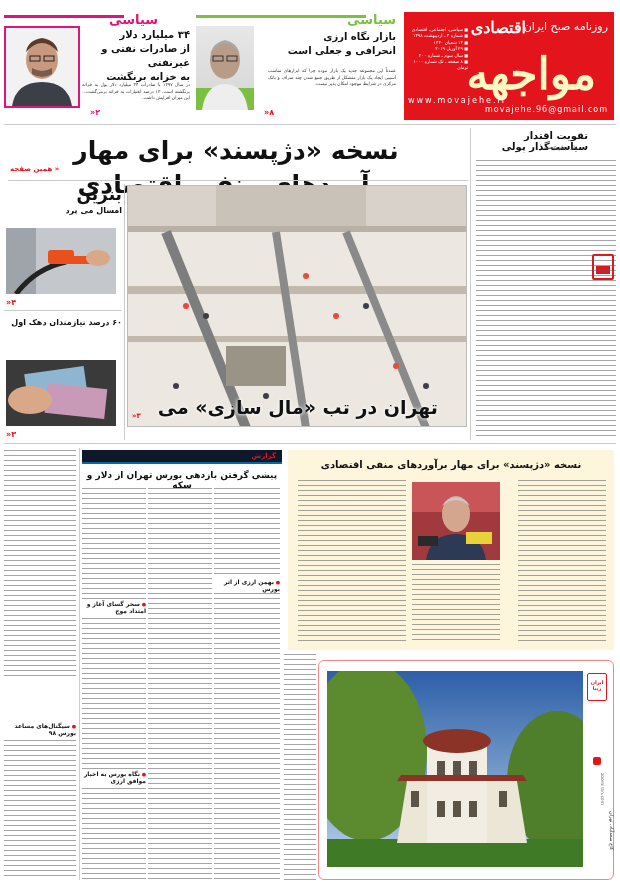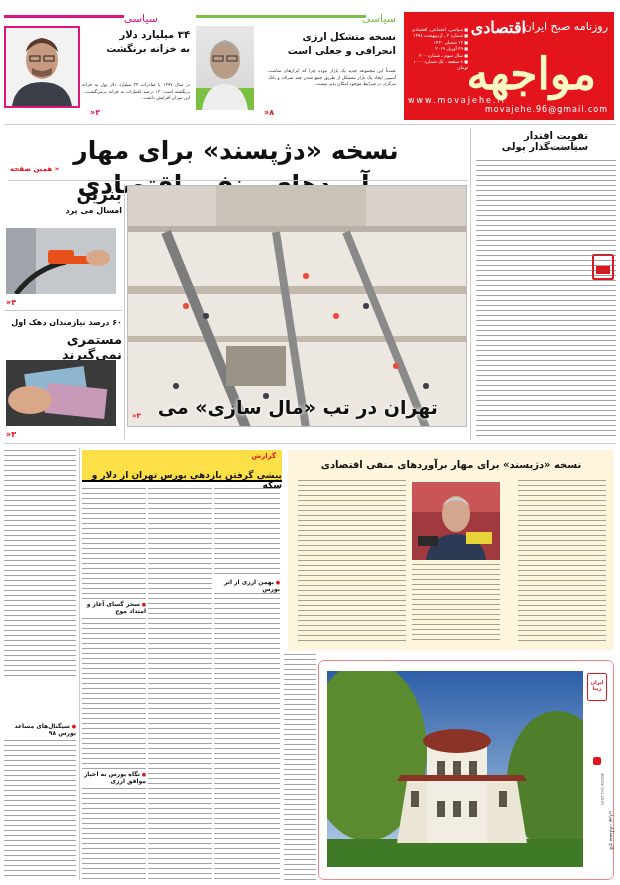--- a/index.html
+++ b/index.html
@@ -11,44 +11,44 @@
 #masthead{left:404px;top:12px;width:210px;height:108px;background:#e3141b}
 #logo{right:18px;top:14px;color:#fef9c3;font-family:"DejaVu Serif",serif;font-weight:bold;font-size:44px;line-height:48px;letter-spacing:-2px}
 #logo-sub{right:88px;top:6px;color:#fff;font-size:16px;font-weight:bold;font-family:"DejaVu Serif",serif}
 #tagline{right:6px;top:8px;color:#fff;font-size:11px}
 #issue-info{left:4px;top:15px;width:60px;color:#fff;font-size:4.5px;line-height:6.4px;text-align:right}
 #issue-info div::before{content:"■ ";font-size:4px}
 #site-url{left:4px;bottom:15px;color:#fff;font-size:8px;letter-spacing:2px;direction:ltr}
 #email{right:6px;bottom:6px;color:#fff;font-size:8px;letter-spacing:1px;direction:ltr}
 
 .teaser-rule{height:3px}
-.cat-label{font-size:11px;font-weight:normal}
+.cat-label{font-size:13px;font-weight:bold}
 .teaser-title{font-size:10px;font-weight:bold;line-height:14px;text-align:right}
 .teaser-body{font-size:4.5px;line-height:6.5px;color:#333;text-align:justify}
 .pageref{font-size:8px;font-weight:bold;color:#e3141b}
 .photo-frame{overflow:hidden}
 
 #main-headline{left:10px;top:134px;width:452px;font-family:"DejaVu Sans",sans-serif;font-weight:bold;font-size:25px;line-height:34px;text-align:center;letter-spacing:-1px}
 #same-page{left:10px;top:165px;font-size:7px;color:#e3141b;font-weight:bold}
 
 .side-title{font-weight:bold;text-align:right}
 
 #mall{left:127px;top:185px;width:340px;height:242px;overflow:hidden;border:1px solid #bbb}
 #mall-headline{right:18px;top:396px;font-size:19px;font-weight:bold;color:#111;text-shadow:0 0 4px #fff,0 0 2px #fff;letter-spacing:-1px}
 
 #rcol-title{right:30px;top:133px;font-size:10px;font-weight:bold}
 #rcol-author{right:40px;top:158px;font-size:5px;color:#444}
 #rcol-icon{right:4px;top:128px;width:22px;height:26px;border:2px solid #e3141b;border-radius:2px}
 
 #feature{left:288px;top:450px;width:326px;height:200px;background:#fdf6dd}
 #feature-title{width:100%;top:9px;text-align:center;font-size:10px;font-weight:bold}
 
-#report-bar{left:82px;top:450px;width:200px;height:32px;background:#fde047;border-bottom:2px solid #000000}
+#report-bar{left:82px;top:450px;width:200px;height:14px;background:#0f172a;border-bottom:2px solid #0369a1}
 #report-label{right:6px;top:2px;font-size:7px;color:#e3141b;font-weight:bold}
-#report-title{left:82px;top:470px;width:200px;font-size:9px;font-weight:bold}
+#report-title{left:82px;top:470px;width:200px;text-align:center;font-size:9px;font-weight:bold}
 .subhead{font-size:6px;font-weight:bold}
 .subhead::before{content:"● ";color:#e3141b;font-size:5px}
 
 #iran-box{left:318px;top:660px;width:296px;height:220px;border:1.5px solid #e88;border-radius:6px}
 #iran-photo{left:8px;top:10px;width:256px;height:196px;overflow:hidden}
 .vline{background:#ccc;width:1px}
 .hline{background:#ccc;height:1px}
 </style>
 </head>
 <body>
@@ -76,21 +76,21 @@
     <svg width="58" height="84" viewBox="0 0 58 84">
       <rect x="0" y="62" width="58" height="22" fill="#7bc043"></rect>
       <ellipse cx="29" cy="34" rx="15" ry="19" fill="#b89c88"></ellipse>
       <path d="M14 28 Q29 6 44 28 Q40 16 29 14 Q18 16 14 28Z" fill="#a9a9a9"></path>
       <rect x="17" y="30" width="10" height="5" fill="none" stroke="#333" stroke-width="1"></rect>
       <rect x="31" y="30" width="10" height="5" fill="none" stroke="#333" stroke-width="1"></rect>
       <path d="M6 84 Q10 58 29 58 Q48 58 52 84Z" fill="#eee"></path>
     </svg>
   </div>
   <div class="abs teaser-title" style="right:4px;top:18px;width:130px">
-    <div>نسخه متشکل ارزی</div>
+    <div>بازار نگاه ارزی</div>
     <div>انحرافی و جعلی است</div>
   </div>
   <div class="abs teaser-body" style="right:4px;top:56px;width:128px">عمدتاً این مجموعه جدید یک بازار نبوده چرا که ابزارهای مناسب آسیبی ایجاد یک بازار متشکل از طریق جمع شدن چند صراف و بانک مرکزی در شرایط موجود امکان پذیر نیست.</div>
   <div class="abs pageref" style="left:68px;top:96px"><span>۸</span>«</div>
 </div>
 
 <div class="abs" style="left:4px;top:12px;width:190px;height:108px">
   <div class="abs teaser-rule" style="left:0;top:3px;width:120px;background:#e0147c"></div>
   <div class="abs cat-label" style="right:36px;top:0;color:#e0147c">سیاسی</div>
   <div class="abs photo-frame" style="left:0;top:14px;width:76px;height:82px;background:#fff;border:2px solid #e0147c">
@@ -99,20 +99,21 @@
       <path d="M6 78 Q10 54 36 54 Q62 54 66 78Z" fill="#3b3f48"></path>
       <ellipse cx="36" cy="32" rx="16" ry="19" fill="#c79a80"></ellipse>
       <path d="M20 24 Q36 6 52 24 Q50 12 36 10 Q22 12 20 24Z" fill="#5a3a2a"></path>
       <path d="M26 40 Q36 46 46 40 L46 46 Q36 52 26 46Z" fill="#7a5a4a"></path>
       <rect x="24" y="28" width="10" height="5" fill="none" stroke="#222" stroke-width="1"></rect>
       <rect x="38" y="28" width="10" height="5" fill="none" stroke="#222" stroke-width="1"></rect>
     </svg>
   </div>
   <div class="abs teaser-title" style="right:4px;top:16px;width:110px">
     <div>۳۴ میلیارد دلار</div>
+    <div>از صادرات نفتی و غیرنفتی</div>
     <div>به خزانه برنگشت</div>
   </div>
   <div class="abs teaser-body" style="right:4px;top:70px;width:108px">در سال ۱۳۹۷ با صادرات ۳۴ میلیارد دلار پول به خزانه برنگشته است. ۱۳ درصد اعتبارات به خزانه برمی‌گشت... این میزان افزایش داشت.</div>
   <div class="abs pageref" style="left:86px;top:96px;color:#e0147c"><span>۲</span>«</div>
 </div>
 
 <div class="abs hline" style="left:4px;top:124px;width:612px"></div>
 
 <div id="main-headline" class="abs">نسخه «دژپسند» برای مهار برآوردهای منفی اقتصادی</div>
 <div id="same-page" class="abs">« <span>همین صفحه</span></div>
@@ -127,21 +128,20 @@
       <rect x="0" y="0" width="30" height="66" fill="#9ea4aa"></rect>
       <path d="M10 66 Q30 40 60 34" stroke="#222" stroke-width="5" fill="none"></path>
       <rect x="42" y="22" width="26" height="14" rx="3" fill="#e8501c"></rect>
       <rect x="60" y="28" width="34" height="8" fill="#e8501c"></rect>
       <ellipse cx="92" cy="30" rx="12" ry="8" fill="#d9a888"></ellipse>
     </svg>
   </div>
   <div class="abs pageref" style="left:2px;top:116px"><span>۴</span>«</div>
   <div class="abs hline" style="left:0;top:128px;width:118px"></div>
   <div class="abs side-title" style="width:100%;top:136px;font-size:8px">۶۰ درصد نیازمندان دهک اول</div>
-  <div class="abs side-title" style="width:100%;top:150px;font-size:13px">مستمری نمی‌گیرند</div>
   <div class="abs photo-frame" style="left:2px;top:178px;width:110px;height:66px">
     <svg width="110" height="66" viewBox="0 0 110 66">
       <rect width="110" height="66" fill="#3a3a3a"></rect>
       <rect x="20" y="10" width="60" height="30" fill="#8fb6d0" transform="rotate(-8 50 25)"></rect>
       <rect x="40" y="26" width="60" height="30" fill="#c89ab8" transform="rotate(6 70 40)"></rect>
       <ellipse cx="24" cy="40" rx="22" ry="14" fill="#d8a888"></ellipse>
     </svg>
   </div>
   <div class="abs pageref" style="left:2px;top:248px"><span>۳</span>«</div>
 </div>

